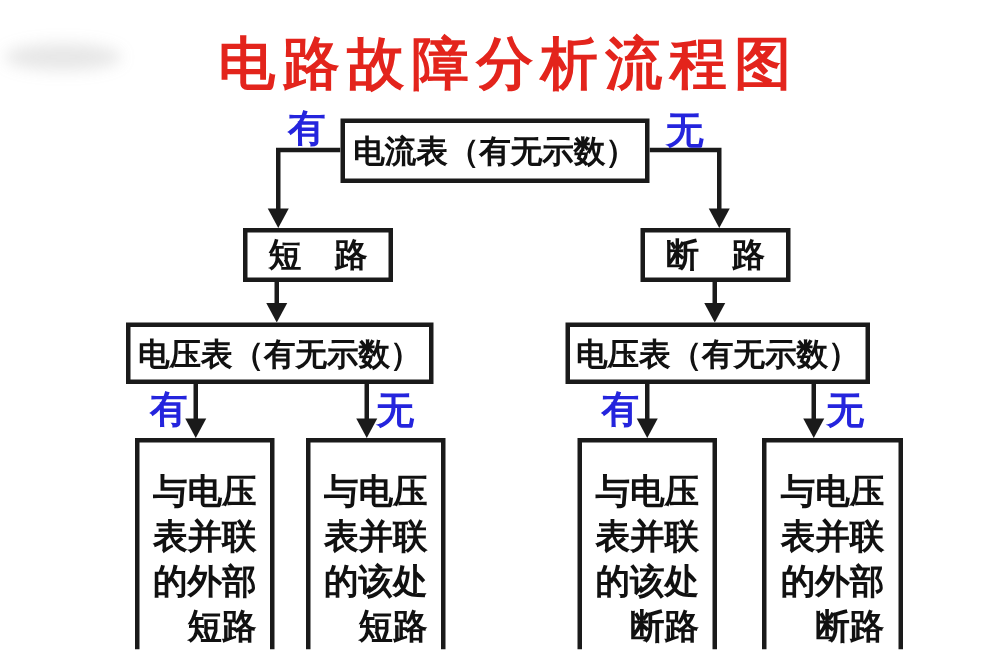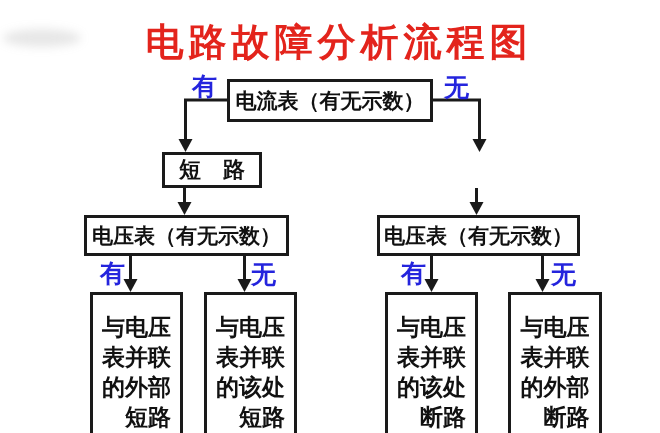--- a/index.html
+++ b/index.html
@@ -108,20 +108,21 @@
     <g>
       <path d="M 542.5 256 V 280"></path>
       <polygon points="535.5,279 549.5,279 542.5,292"></polygon>
     </g>
   </svg>
 
   <div class="box node-ammeter">电流表（有无示数）</div>
 
   <div class="box node-short">短　路</div>
 
+  <div class="box node-open">断　路</div>
 
   <div class="box node-volt-l">电压表（有无示数）</div>
 
   <div class="box node-volt-r">电压表（有无示数）</div>
 
   <div class="box outcome out1">与电压
 表并联
 的外部
 短路</div>
 

